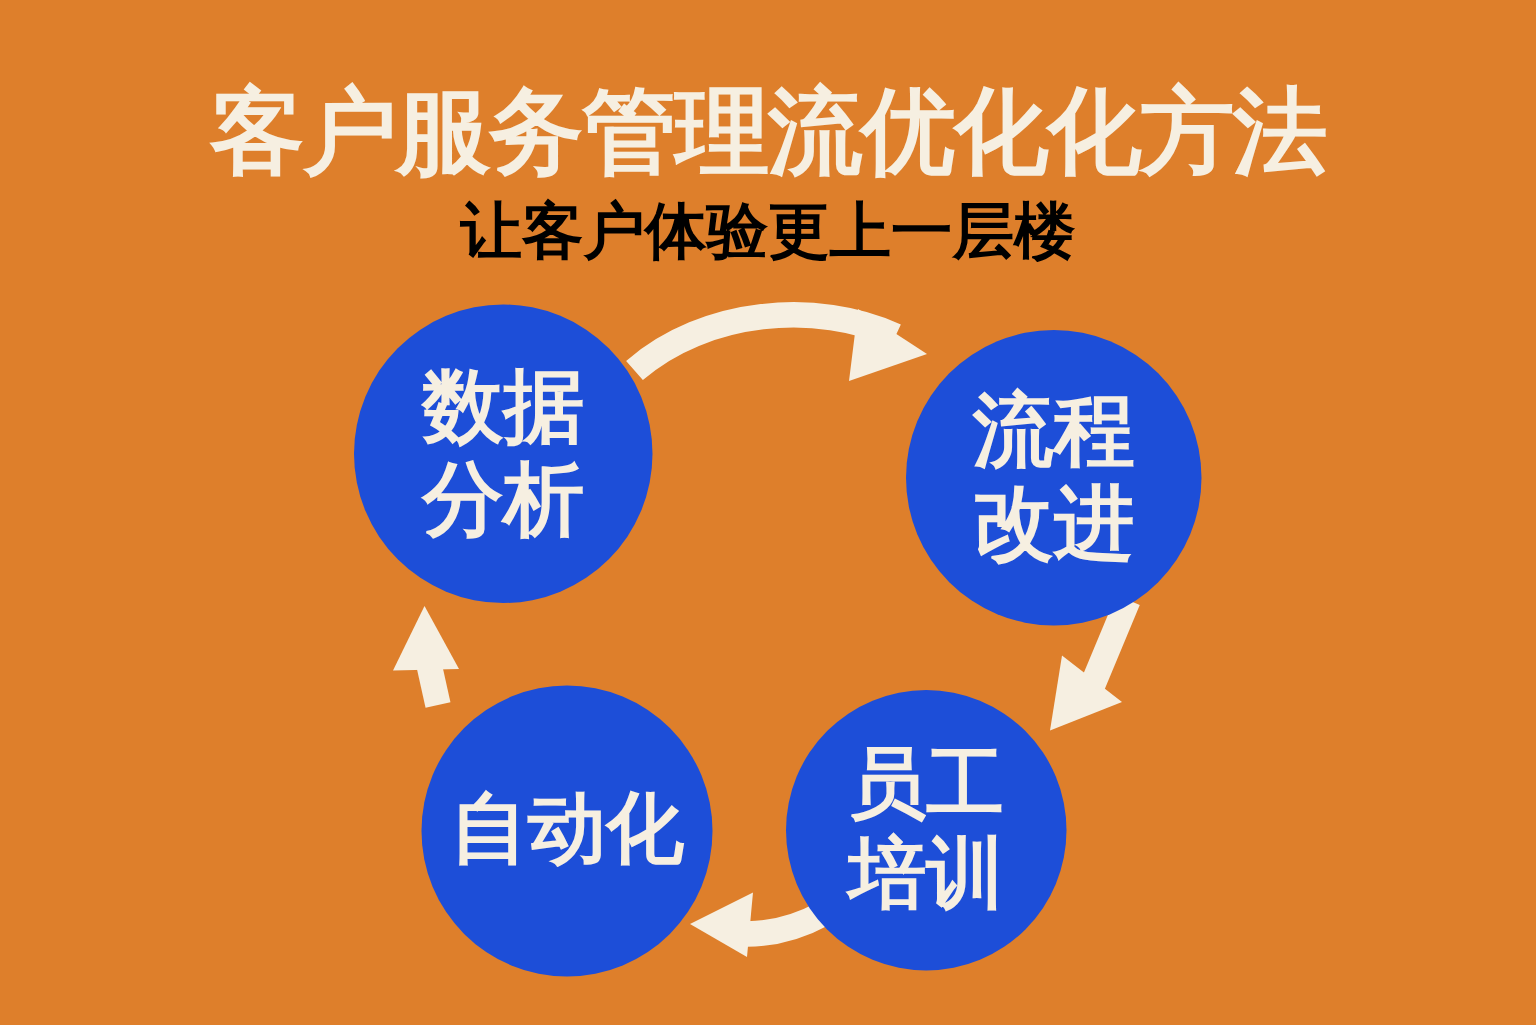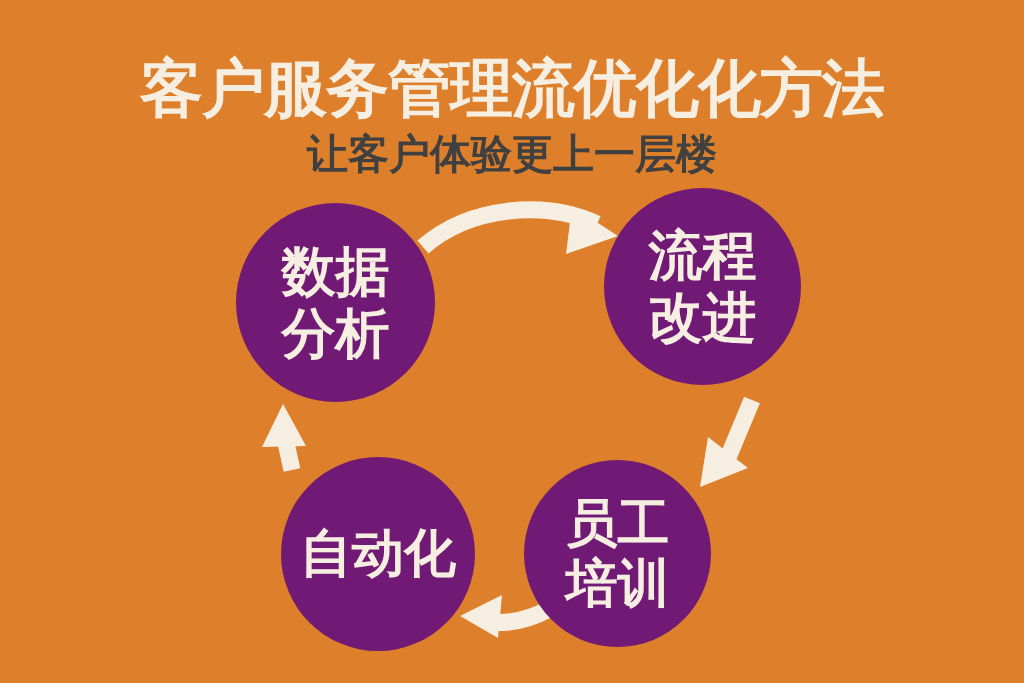--- a/index.html
+++ b/index.html
@@ -38,35 +38,35 @@
     color: #f6efe1;
     white-space: nowrap;
   }
   #subtitle {
     margin: 0;
     padding-top: 14px;
     font-size: 41px;
     line-height: 1.0;
     font-weight: bold;
     letter-spacing: 0px;
-    color: #404040;
+    color: #000000;
     white-space: nowrap;
   }
   
   #diagram {
     position: absolute;
     left: 0;
     top: 0;
     width: 1024px;
     height: 683px;
   }
   .node {
     position: absolute;
     border-radius: 50%;
-    background: #701a75;
+    background: #1d4ed8;
     display: flex;
     flex-direction: column;
     align-items: center;
     justify-content: center;
     box-sizing: border-box;
   }
   .node-label {
     color: #f6efe1;
     font-weight: bold;
     text-align: center;
@@ -77,21 +77,21 @@
   #node-data {
     left: 236px;
     top: 203px;
     width: 199px;
     height: 199px;
   }
   #node-data .node-label { font-size: 54px; }
 
   #node-process {
     left: 604px;
-    top: 188px;
+    top: 220px;
     width: 197px;
     height: 197px;
   }
   #node-process .node-label { font-size: 54px; }
 
   #node-training {
     left: 524px;
     top: 460px;
     width: 187px;
     height: 187px;

